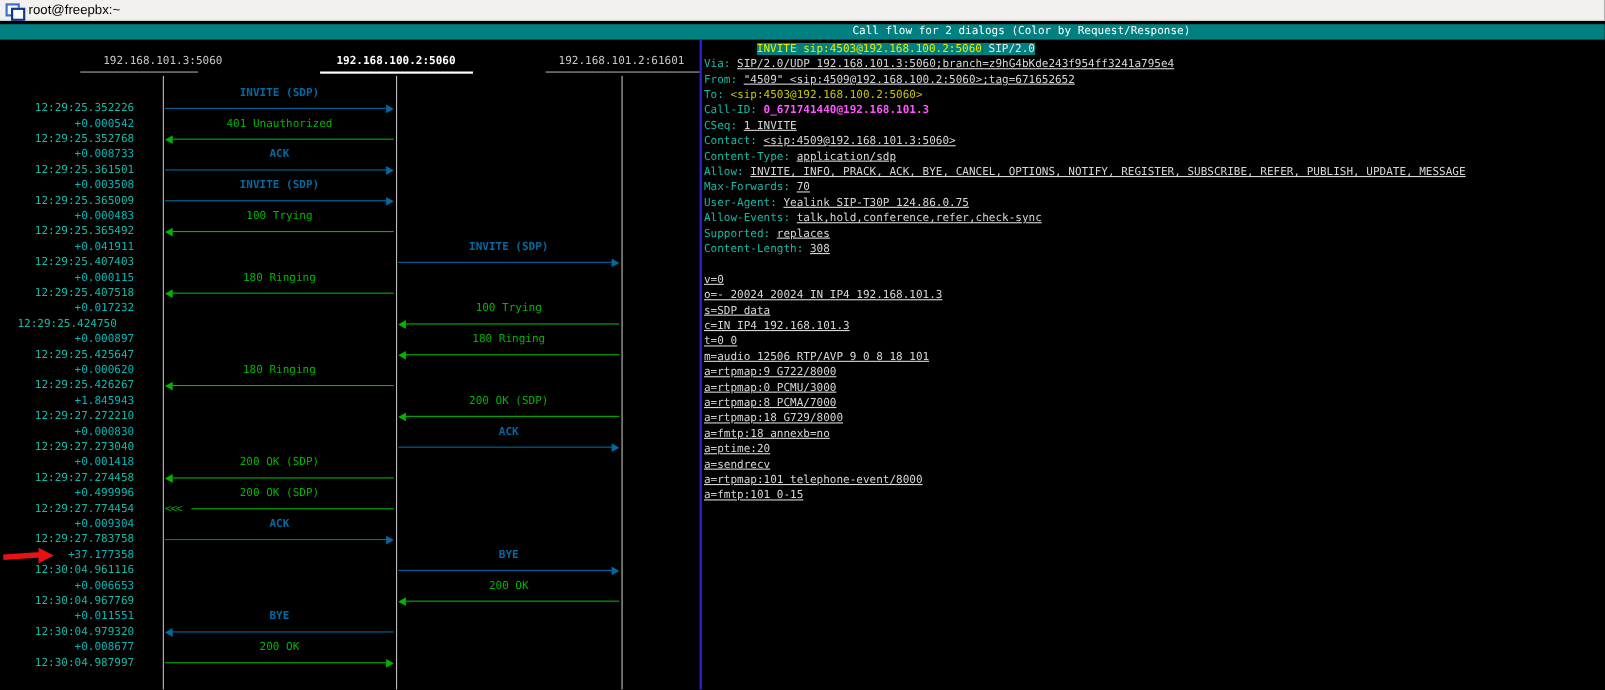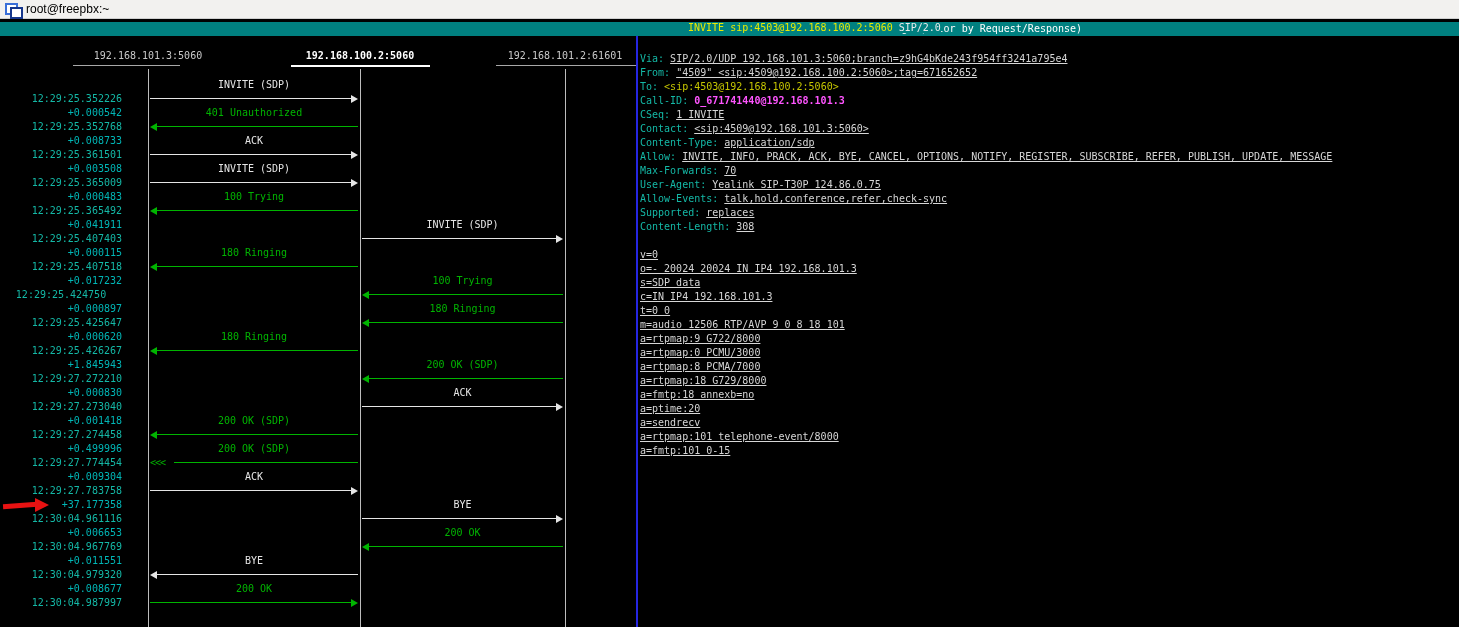--- a/index.html
+++ b/index.html
@@ -25,21 +25,21 @@
   .addr { position: absolute; top: 30px; transform: translateX(-50%); color: #c8c8c8; white-space: pre; }
   .addr.bold { color: #ffffff; font-weight: bold; }
   .hline { position: absolute; top: 46px; height: 1px; background: #a8a8a8; }
   .hline.bold { background: #ffffff; height: 2px; }
   .vline { position: absolute; top: 50px; height: 558px; width: 1px; background: #bdbdbd; }
   .separator { position: absolute; left: 636px; top: 17px; width: 2px; height: 591px; background: #2626e0; }
   
   .lc-time  { position: absolute; left: 0; width: 122px; text-align: right; color: #14b8a6; white-space: pre; }
   .lc-delta { position: absolute; left: 0; width: 122px; text-align: right; color: #00b6b6; white-space: pre; }
   .msg-label { position: absolute; text-align: center; white-space: pre; }
-  .req  { color: #e5e5e5; }
+  .req  { color: #0369a1; font-weight: bold; }
   .resp { color: #00b400; }
   .arrow { position: absolute; height: 14px; }
   .arrow .line { position: absolute; top: 6px; height: 1px; background: currentColor; }
   .arrow .head-r { position: absolute; top: 3px; width: 0; height: 0; border-left: 7px solid currentColor; border-top: 4px solid transparent; border-bottom: 4px solid transparent; }
   .arrow .head-l { position: absolute; top: 3px; width: 0; height: 0; border-right: 7px solid currentColor; border-top: 4px solid transparent; border-bottom: 4px solid transparent; }
   .arrow .retx { position: absolute; left: 0; top: 0; line-height: 13px; letter-spacing: -1px; }
   
   .raw-line { position: absolute; left: 640px; height: 14px; white-space: pre; }
   .s-name { color: #14b8a6; }
   .s-val { color: #d6d6d6; text-decoration: underline; }
@@ -209,21 +209,21 @@
         <div class="lc-time" style="top: 549px;">12:30:04.979320</div>
         <div class="msg-label resp" style="left: 150px; top: 563px; width: 208px;">200 OK</div>
         <div class="arrow resp" style="left: 150px; top: 577px; width: 208px;">
           <div class="head-r" style="right: 0px;"></div>
           <div class="line" style="left: 0px; right: 6px;"></div>
         </div>
         <div class="lc-delta" style="top: 563px;">+0.008677</div>
         <div class="lc-time" style="top: 577px;">12:30:04.987997</div>
       </div>
     <div id="raw">
-        <div class="raw-line" style="top: 2px; padding-left: 48px;"><span class="s-hly">INVITE sip:4503@192.168.100.2:5060</span><span class="s-hlw"> SIP/2.0</span></div>
+        <div class="raw-line" style="top: 19px; padding-left: 48px;"><span class="s-hly">INVITE sip:4503@192.168.100.2:5060</span><span class="s-hlw"> SIP/2.0</span></div>
         <div class="raw-line" style="top: 33px;"><span class="s-name">Via: </span><span class="s-val">SIP/2.0/UDP 192.168.101.3:5060;branch=z9hG4bKde243f954ff3241a795e4</span></div>
         <div class="raw-line" style="top: 47px;"><span class="s-name">From: </span><span class="s-val">"4509" &lt;sip:4509@192.168.100.2:5060&gt;;tag=671652652</span></div>
         <div class="raw-line" style="top: 61px;"><span class="s-name">To: </span><span class="s-yel">&lt;sip:4503@192.168.100.2:5060&gt;</span></div>
         <div class="raw-line" style="top: 75px;"><span class="s-name">Call-ID: </span><span class="s-callid">0_671741440@192.168.101.3</span></div>
         <div class="raw-line" style="top: 89px;"><span class="s-name">CSeq: </span><span class="s-val">1 INVITE</span></div>
         <div class="raw-line" style="top: 103px;"><span class="s-name">Contact: </span><span class="s-val">&lt;sip:4509@192.168.101.3:5060&gt;</span></div>
         <div class="raw-line" style="top: 117px;"><span class="s-name">Content-Type: </span><span class="s-val">application/sdp</span></div>
         <div class="raw-line" style="top: 131px;"><span class="s-name">Allow: </span><span class="s-val">INVITE, INFO, PRACK, ACK, BYE, CANCEL, OPTIONS, NOTIFY, REGISTER, SUBSCRIBE, REFER, PUBLISH, UPDATE, MESSAGE</span></div>
         <div class="raw-line" style="top: 145px;"><span class="s-name">Max-Forwards: </span><span class="s-val">70</span></div>
         <div class="raw-line" style="top: 159px;"><span class="s-name">User-Agent: </span><span class="s-val">Yealink SIP-T30P 124.86.0.75</span></div>

